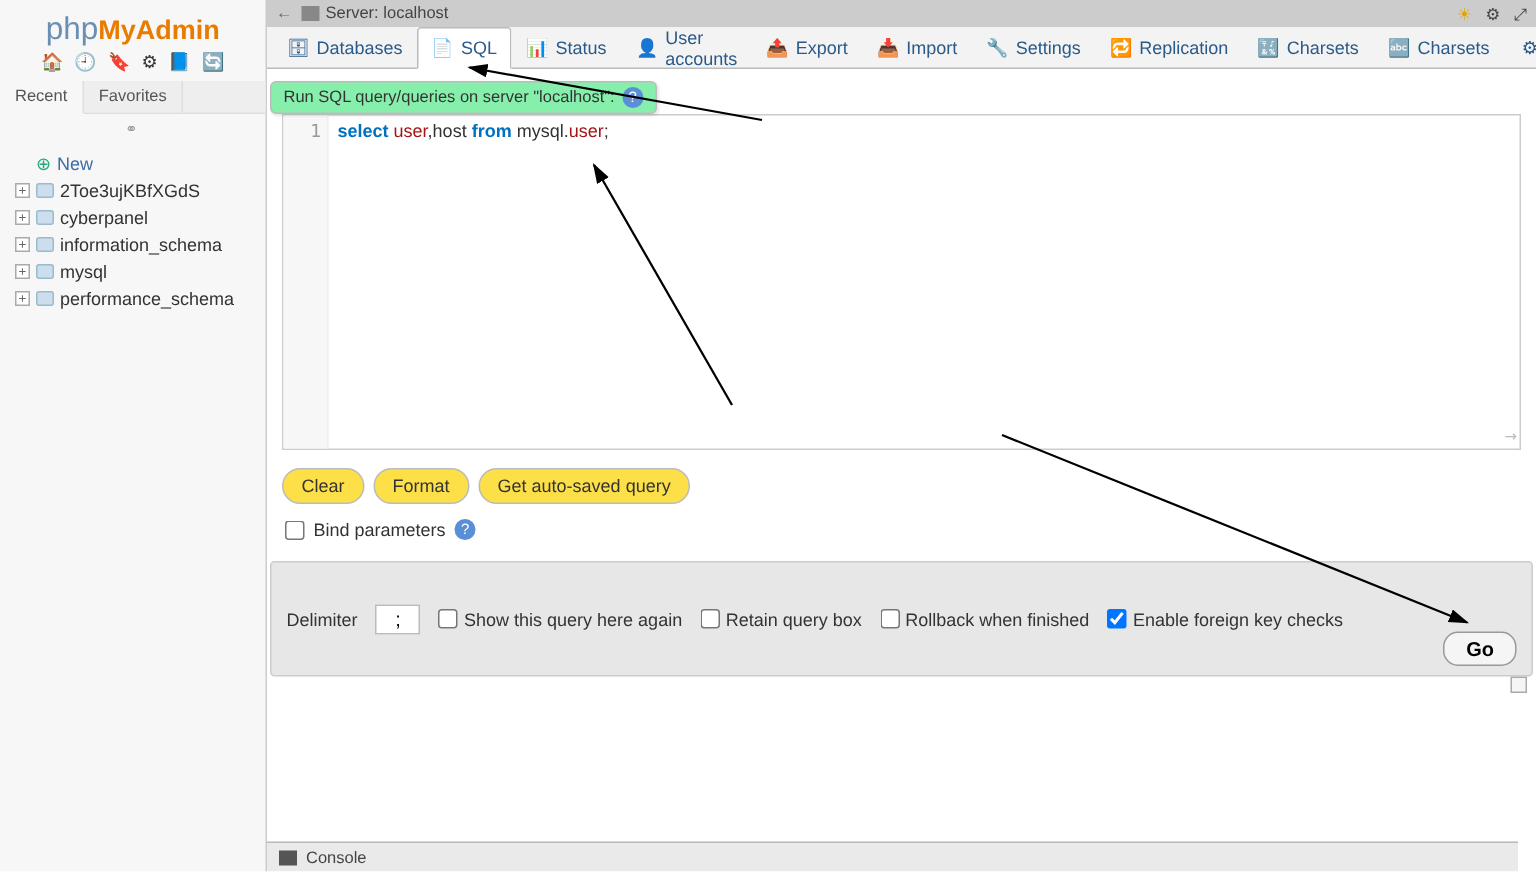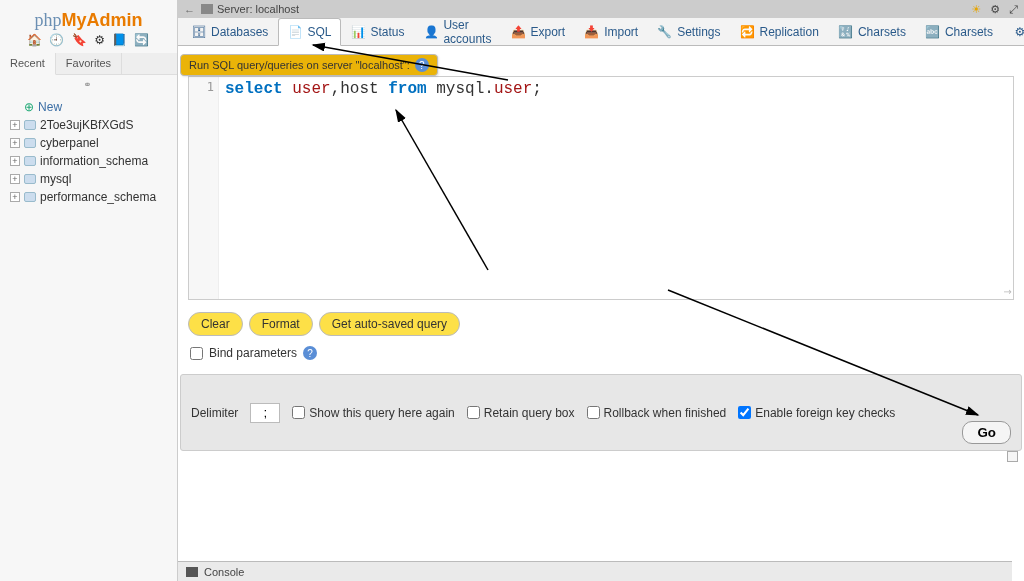--- a/index.html
+++ b/index.html
@@ -1,20 +1,20 @@
 <!DOCTYPE html>
 <html><head>
 <meta charset="utf-8">
 <style>
   * { box-sizing: border-box; margin: 0; padding: 0; }
   body { font-family: Arial, Helvetica, sans-serif; font-size: 12px; color: #333; background: #fff; width:1024px; height:581px; overflow:hidden; position:relative;}
   
   #sidebar { position:absolute; left:0; top:0; width:178px; height:581px; background:#f7f7f7; border-right:1px solid #ccc; }
   .logo { text-align:center; padding:8px 0 2px 0; font-family: Georgia, serif; font-size:20px; font-style:italic; }
-  .logo .p1 { color:#6b8fb3; font-family: Liberation Serif, serif; font-weight:400; font-style:normal; font-size:18px;}
+  .logo .p1 { color:#6b8fb3; font-family: Liberation Sans, sans-serif; font-weight:400; font-style:normal; font-size:21px;}
   .logo .p2 { color:#e97b00; font-weight:bold; font-family: Verdana, sans-serif; font-style:normal; font-size:18px;}
   .logo-icons { text-align:center; padding-bottom:6px; font-size:12px; }
   .logo-icons span { display:inline-block; margin:0 2px; cursor:pointer; }
   .tabs-sb { display:flex; border-bottom:1px solid #ddd; background:#eee; height:22px;}
   .tabs-sb div { padding:4px 10px; font-size:11px; color:#555; cursor:pointer; border-right:1px solid #ddd; background:#eee; }
   .tabs-sb div.active { background:#f7f7f7; border-bottom:1px solid #f7f7f7; margin-bottom:-1px;}
   .chain { text-align:center; color:#999; padding:4px 0; font-size:10px; letter-spacing:2px;}
   .tree { list-style:none; padding:4px 0 0 4px; }
   .tree li { padding:2px 0 2px 6px; font-size:12px; display:flex; align-items:center; gap:4px; cursor:pointer; }
   .tree li .tg { display:inline-flex; width:10px; height:10px; border:1px solid #aaa; align-items:center; justify-content:center; font-size:9px; line-height:9px; color:#666; background:#fff;}
@@ -28,25 +28,25 @@
   .breadcrumb .srvicon { display:inline-block; width:12px; height:10px; background:#888; margin-right:4px;}
   .breadcrumb .spacer { flex:1; }
   .breadcrumb .righticons span { margin-left:6px; cursor:pointer; }
   .righticons .yel{color:#e6a400;}
   .tabsbar { background:#f3f3f3; border-bottom:1px solid #bbb; display:flex; align-items:stretch; height:28px; padding-left:4px;}
   .tabsbar .tab { display:flex; align-items:center; gap:5px; padding:0 9px; font-size:12px; color:#2a5a8a; cursor:pointer; border:1px solid transparent; border-bottom:none;}
   .tabsbar .tab.active { background:#fff; border:1px solid #bbb; border-bottom:1px solid #fff; margin-bottom:-1px; border-radius:3px 3px 0 0;}
   .tabsbar .tab .ti { width:14px; height:14px; display:inline-flex; align-items:center; justify-content:center; font-size:12px;}
   
   .panel { padding:0; flex:1; display:flex; flex-direction:column; position:relative;}
-  .hint { position:absolute; left:2px; top:8px; background:#eab308; border:1px solid #bbb; border-radius:4px; padding:3px 8px; font-size:11px; color:#333; display:flex; align-items:center; gap:5px; z-index:10; box-shadow:1px 1px 2px rgba(0,0,0,0.1);}
+  .hint { position:absolute; left:2px; top:8px; background:#86efac; border:1px solid #bbb; border-radius:4px; padding:3px 8px; font-size:11px; color:#333; display:flex; align-items:center; gap:5px; z-index:10; box-shadow:1px 1px 2px rgba(0,0,0,0.1);}
   .hint .qm { display:inline-flex; width:14px; height:14px; border-radius:50%; background:#5a8ed6; color:#fff; align-items:center; justify-content:center; font-size:10px;}
   .editor-wrap { margin:30px 10px 8px 10px; border:1px solid #ccc; background:#fff; height:224px; display:flex; position:relative;}
   .gutter { width:30px; background:#f7f7f7; border-right:1px solid #eee; text-align:right; padding:3px 4px 0 0; color:#999; font-family: monospace; font-size:12px;}
-  .code { flex:1; padding:3px 6px; font-family: Liberation Mono, monospace; font-size:16px; white-space:pre; position:relative;}
+  .code { flex:1; padding:3px 6px; font-family: Liberation Sans, sans-serif; font-size:12px; white-space:pre; position:relative;}
   .kw { color:#0070c0; font-weight:bold;}
   .id { color:#a31515;}
   .col{ color:#333;}
   .resize-handle{position:absolute; right:2px; bottom:2px; font-size:10px; color:#bbb; transform:rotate(-45deg);}
   .btnrow { margin:4px 10px; display:flex; gap:6px; align-items:center;}
   .btn { background:#fde047; border:1px solid #bbb; border-radius:12px; padding:4px 12px; font-size:12px; color:#333; cursor:pointer;}
   .check-row { margin:6px 12px 14px 12px; display:flex; align-items:center; gap:6px; font-size:12px;}
   .qm2 { display:inline-flex; width:14px; height:14px; border-radius:50%; background:#5a8ed6; color:#fff; align-items:center; justify-content:center; font-size:10px;}
   .bottombar { background:#e7e7e7; border:1px solid #ccc; border-radius:3px; margin:0 2px; padding:6px 10px; display:flex; align-items:center; gap:12px; font-size:12px;}
   .bottombar .delim-label{}

